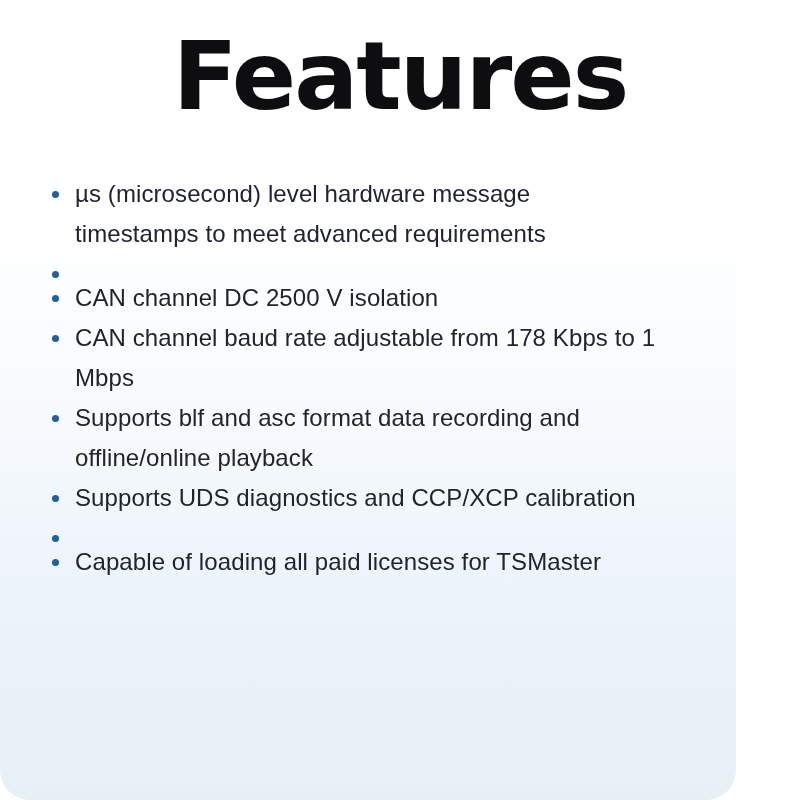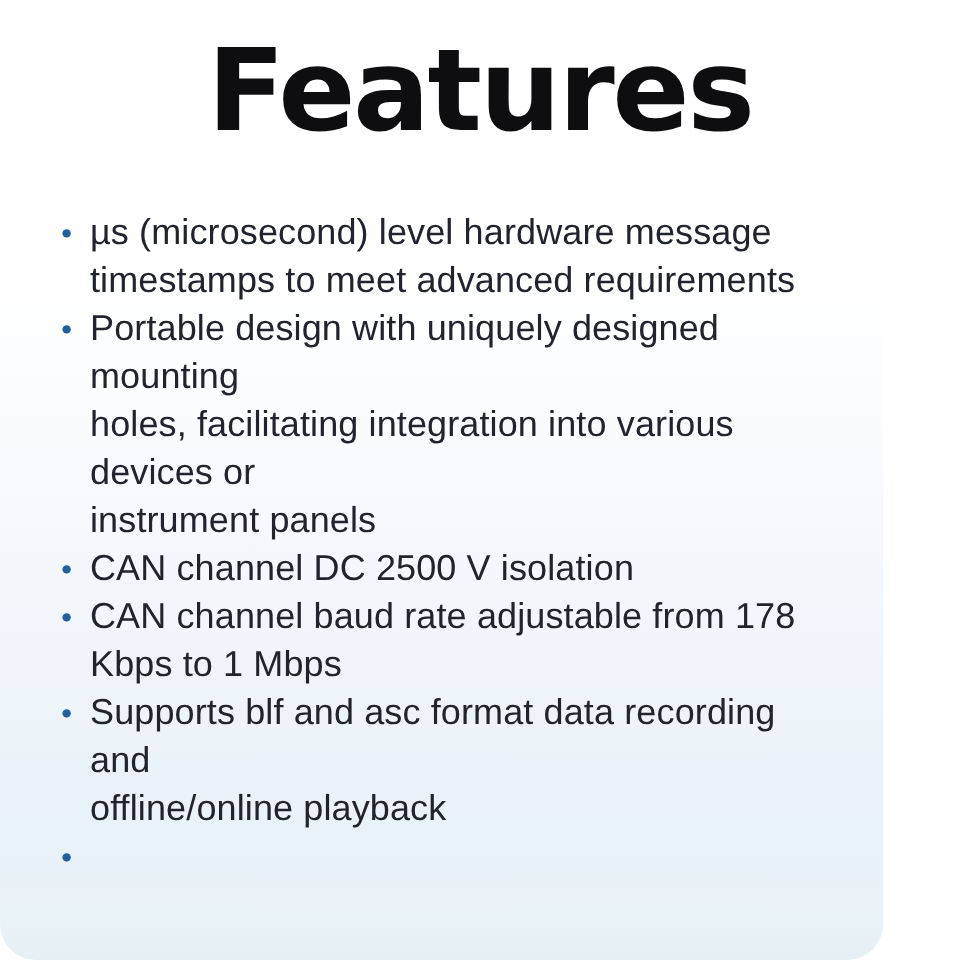--- a/index.html
+++ b/index.html
@@ -52,21 +52,21 @@
   }
   .dot {
     display: block;
     width: 7px;
     height: 7px;
     margin-top: 17px;
     border-radius: 50%;
     background: var(--bullet-color, #20609c);
   }
   .feature-text {
-    font-size: 30px;
+    font-size: 24px;
     line-height: 40px;
     letter-spacing: 0.1px;
     color: var(--body-color, #21242c);
     white-space: pre-line;
   }
 </style>
 </head>
 <body>
 
 <div class="page">
@@ -77,23 +77,20 @@
         <span class="bullet">
           <span class="dot"></span>
         </span>
         <div class="feature-text">µs (microsecond) level hardware message
 timestamps to meet advanced requirements</div>
       </div>
       <div class="feature-item">
         <span class="bullet">
           <span class="dot"></span>
         </span>
-        <div class="feature-text">Portable design with uniquely designed mounting
-holes, facilitating integration into various devices or
-instrument panels</div>
       </div>
       <div class="feature-item">
         <span class="bullet">
           <span class="dot"></span>
         </span>
         <div class="feature-text">CAN channel DC 2500 V isolation</div>
       </div>
       <div class="feature-item">
         <span class="bullet">
           <span class="dot"></span>
@@ -104,15 +101,27 @@
         <span class="bullet">
           <span class="dot"></span>
         </span>
         <div class="feature-text">Supports blf and asc format data recording and
 offline/online playback</div>
       </div>
       <div class="feature-item">
         <span class="bullet">
           <span class="dot"></span>
         </span>
+        <div class="feature-text">Supports UDS diagnostics and CCP/XCP calibration</div>
+      </div>
+      <div class="feature-item">
+        <span class="bullet">
+          <span class="dot"></span>
+        </span>
+      </div>
+      <div class="feature-item">
+        <span class="bullet">
+          <span class="dot"></span>
+        </span>
+        <div class="feature-text">Capable of loading all paid licenses for TSMaster</div>
       </div>
     </div>
 </div>
 
 </body></html>

